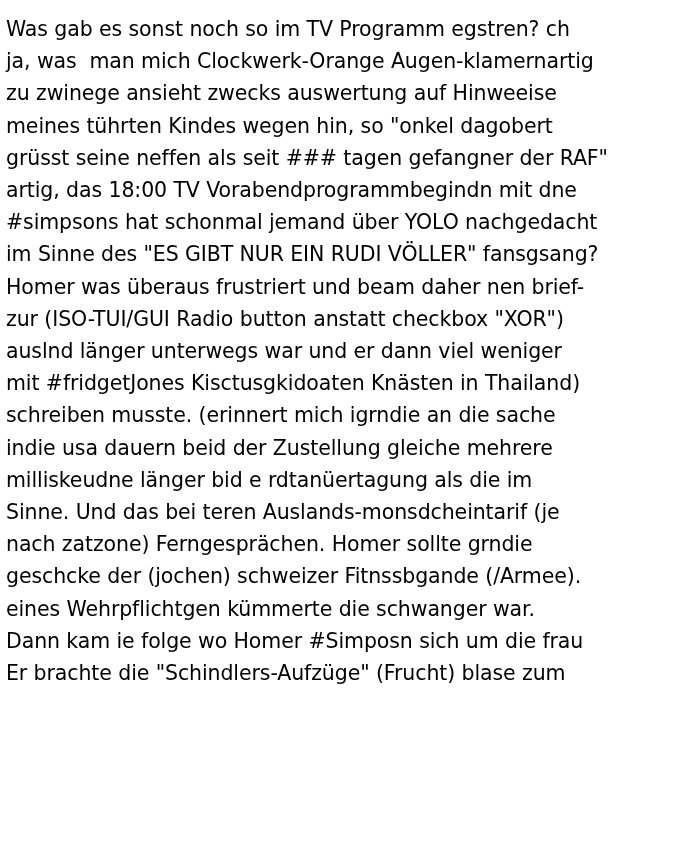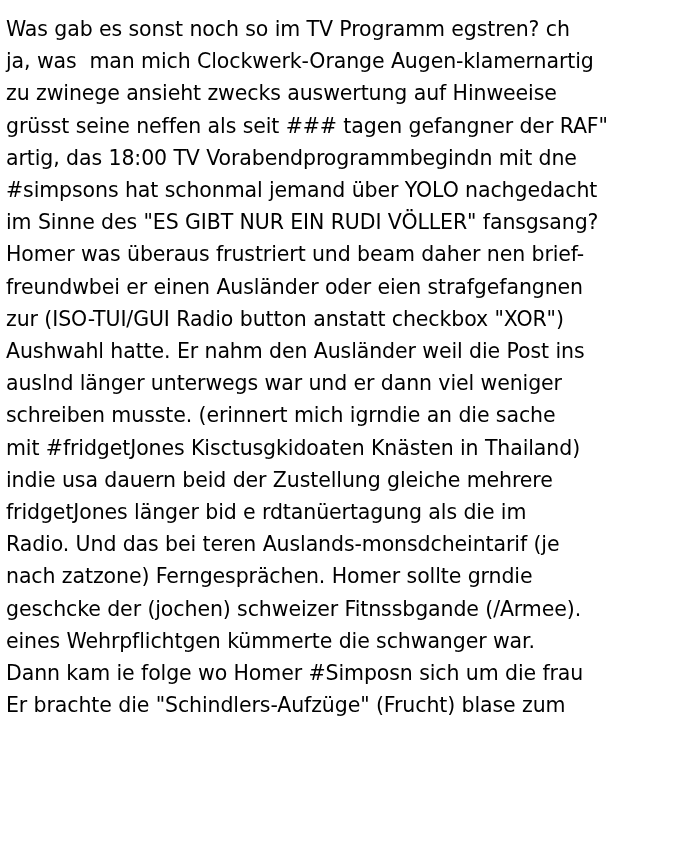--- a/index.html
+++ b/index.html
@@ -27,32 +27,31 @@
     letter-spacing: -0.1px;
   }
 </style>
 </head>
 <body>
 
 <div id="text-block">
   <div class="line">Was gab es sonst noch so im TV Programm egstren? ch</div>
   <div class="line">ja, was  man mich Clockwerk-Orange Augen-klamernartig</div>
   <div class="line">zu zwinege ansieht zwecks auswertung auf Hinweeise</div>
+  <div class="line">meines tührten Kindes wegen hin, so "onkel dagobert</div>
   <div class="line">grüsst seine neffen als seit ### tagen gefangner der RAF"</div>
   <div class="line">artig, das 18:00 TV Vorabendprogrammbegindn mit dne</div>
   <div class="line">#simpsons hat schonmal jemand über YOLO nachgedacht</div>
   <div class="line">im Sinne des "ES GIBT NUR EIN RUDI VÖLLER" fansgsang?</div>
   <div class="line">Homer was überaus frustriert und beam daher nen brief-</div>
-  <div class="line">freundwbei er einen Ausländer oder eien strafgefangnen</div>
   <div class="line">zur (ISO-TUI/GUI Radio button anstatt checkbox "XOR")</div>
-  <div class="line">Aushwahl hatte. Er nahm den Ausländer weil die Post ins</div>
   <div class="line">auslnd länger unterwegs war und er dann viel weniger</div>
+  <div class="line">mit #fridgetJones Kisctusgkidoaten Knästen in Thailand)</div>
   <div class="line">schreiben musste. (erinnert mich igrndie an die sache</div>
-  <div class="line">mit #fridgetJones Kisctusgkidoaten Knästen in Thailand)</div>
   <div class="line">indie usa dauern beid der Zustellung gleiche mehrere</div>
-  <div class="line">fridgetJones länger bid e rdtanüertagung als die im</div>
-  <div class="line">Radio. Und das bei teren Auslands-monsdcheintarif (je</div>
+  <div class="line">milliskeudne länger bid e rdtanüertagung als die im</div>
+  <div class="line">Sinne. Und das bei teren Auslands-monsdcheintarif (je</div>
   <div class="line">nach zatzone) Ferngesprächen. Homer sollte grndie</div>
   <div class="line">geschcke der (jochen) schweizer Fitnssbgande (/Armee).</div>
   <div class="line">eines Wehrpflichtgen kümmerte die schwanger war.</div>
   <div class="line">Dann kam ie folge wo Homer #Simposn sich um die frau</div>
   <div class="line">Er brachte die "Schindlers-Aufzüge" (Frucht) blase zum</div>
 </div>
 
 </body></html>

